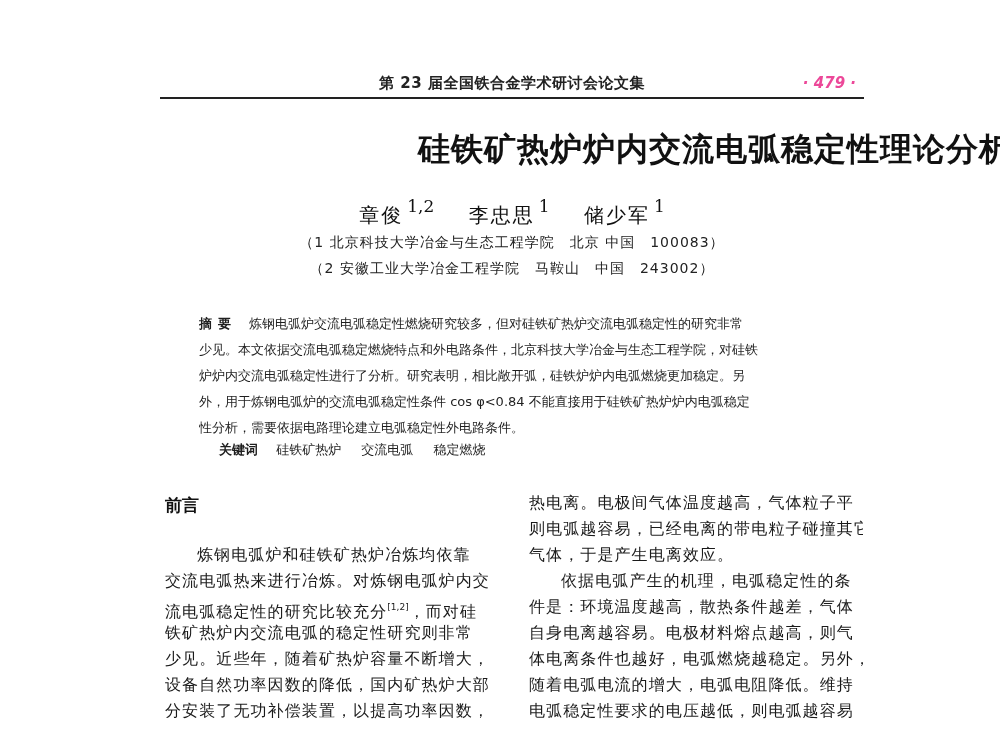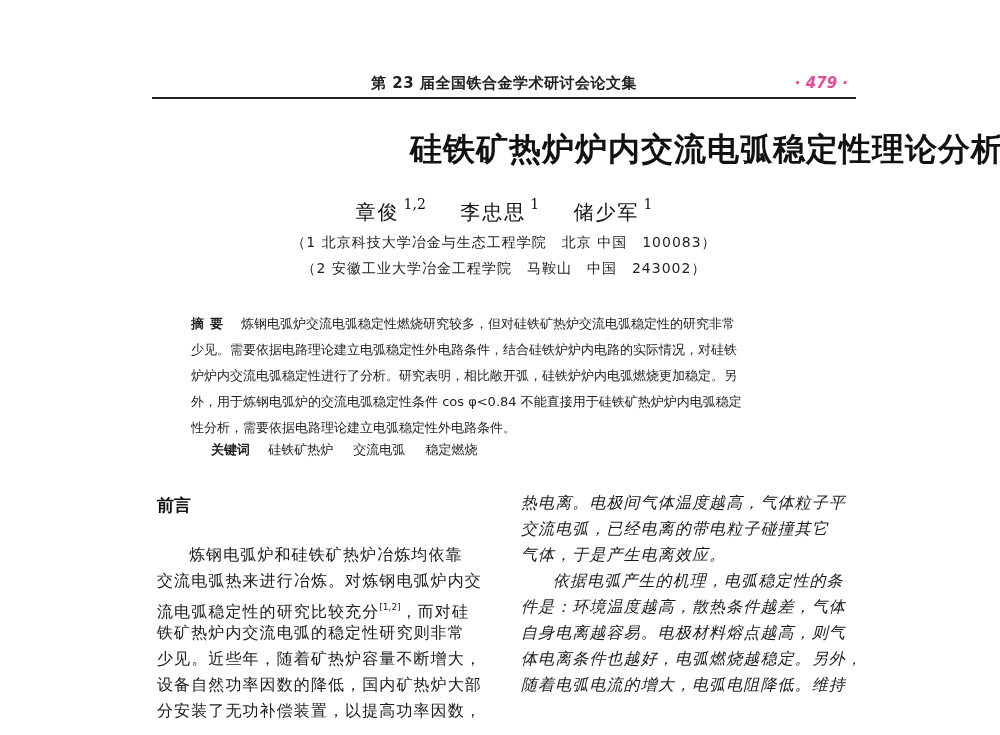--- a/index.html
+++ b/index.html
@@ -1,21 +1,21 @@
 <!DOCTYPE html>
 <html><head>
 <meta charset="utf-8">
 <style>
   html, body { margin: 0; padding: 0; }
   body {
     width: 1000px; height: 735px; overflow: hidden;
     background: #ffffff; position: relative;
     font-family: "DejaVu Sans", sans-serif; color: #1a1a1a;
   }
-  .page { position: absolute; left: 4px; top: 0; width: 864px; height: 735px; }
+  .page { position: absolute; left: 12px; top: 0; width: 864px; height: 735px; }
 
   .running-head {
     position: absolute; left: 148px; top: 74px; width: 704px; height: 22px;
   }
   .running-head .journal {
     position: absolute; left: 0; width: 704px; text-align: center;
     top: 0; font-size: 15px; font-weight: bold; letter-spacing: 0.5px; color: #222;
   }
   .running-head .pageno {
     position: absolute; right: 8px; top: 0; font-size: 15px; font-style: italic; font-weight: bold; color: #ec4899;
@@ -27,21 +27,21 @@
 
   .title {
     position: absolute; left: 0; width: 1000px; top: 128px; text-align: right;
     font-size: 32px; font-weight: bold; letter-spacing: 1px; color: #111;
   }
   .authors {
     position: absolute; left: 0; width: 1000px; top: 196px; text-align: center;
     font-family: "DejaVu Serif", serif; font-size: 20px; color: #111;
   }
   .authors .author { margin: 0 14px; letter-spacing: 2px; }
-  .authors sup { font-size: 14px; letter-spacing: 0; vertical-align: 10px; margin-left: 4px; }
+  .authors sup { font-size: 17px; letter-spacing: 0; vertical-align: 10px; margin-left: 4px; }
 
   .affil {
     position: absolute; left: 0; width: 1000px; text-align: center;
     font-size: 14px; color: #222; letter-spacing: 1px;
   }
   .affil1 { top: 234px; text-align: center; }
   .affil2 { top: 260px; }
 
   .abstract {
     position: absolute; left: 187px; top: 311px; width: 626px;
@@ -58,21 +58,21 @@
   .section-head {
     position: absolute; left: 153px; top: 494px;
     font-size: 17px; font-weight: bold; color: #111;
   }
 
   .col {
     position: absolute; font-size: 16px; line-height: 26px; color: #1a1a1a;
     letter-spacing: 1.1px; text-align: justify;
   }
   .col-left { left: 153px; top: 542px; width: 340px; }
-  .col-right { left: 517px; top: 490px; width: 334px; font-style: italic; }
+  .col-right { left: 517px; top: 490px; width: 334px; }
   .line { display: block; white-space: nowrap; height: 26px; overflow: hidden; }
   .indent { padding-left: 32px; }
   .col sup { font-size: 9px; vertical-align: 7px; letter-spacing: 0; }
   .cut { height: 10px; overflow: hidden; opacity: 0.6; }
 </style>
 </head>
 <body>
 
 <div class="page">
 
@@ -88,21 +88,21 @@
     <span class="author"><span>章俊</span><sup>1,2</sup></span>
     <span class="author"><span>李忠思</span><sup>1</sup></span>
     <span class="author"><span>储少军</span><sup>1</sup></span>
   </div>
 
   <div class="affil affil1">（1 北京科技大学冶金与生态工程学院　北京 中国　100083）</div>
   <div class="affil affil2">（2 安徽工业大学冶金工程学院　马鞍山　中国　243002）</div>
 
   <div class="abstract">
     <span class="line"><span class="label">摘要</span><span>炼钢电弧炉交流电弧稳定性燃烧研究较多，但对硅铁矿热炉交流电弧稳定性的研究非常</span></span>
-    <span class="line">少见。需要依据电路理论建立电弧稳定性外电路条件，结合硅铁炉炉内电路的实际情况，对硅铁</span>
+    <span class="line">少见。本文依据交流电弧稳定燃烧特点和外电路条件，北京科技大学冶金与生态工程学院，对硅铁</span>
     <span class="line">炉炉内交流电弧稳定性进行了分析。研究表明，相比敞开弧，硅铁炉炉内电弧燃烧更加稳定。另</span>
     <span class="line">外，用于炼钢电弧炉的交流电弧稳定性条件 cos φ&lt;0.84 不能直接用于硅铁矿热炉炉内电弧稳定</span>
     <span class="line">性分析，需要依据电路理论建立电弧稳定性外电路条件。</span>
   </div>
 
   <div class="keywords">
     <span class="label">关键词</span>
     <span class="kw">硅铁矿热炉</span>
     <span class="kw">交流电弧</span>
     <span class="kw">稳定燃烧</span>
@@ -116,23 +116,24 @@
     <span class="line"><span>流电弧稳定性的研究比较充分</span><sup>[1,2]</sup><span>，而对硅</span></span>
     <span class="line">铁矿热炉内交流电弧的稳定性研究则非常</span>
     <span class="line">少见。近些年，随着矿热炉容量不断增大，</span>
     <span class="line">设备自然功率因数的降低，国内矿热炉大部</span>
     <span class="line">分安装了无功补偿装置，以提高功率因数，</span>
     <span class="line cut"></span>
   </div>
 
   <div class="col col-right">
     <span class="line">热电离。电极间气体温度越高，气体粒子平</span>
-    <span class="line">交流电弧，已经电离的带电粒子碰撞其它</span>
+    <span class="line">则电弧越容易，已经电离的带电粒子碰撞其它</span>
     <span class="line">气体，于是产生电离效应。</span>
     <span class="line indent">依据电弧产生的机理，电弧稳定性的条</span>
     <span class="line">件是：环境温度越高，散热条件越差，气体</span>
     <span class="line">自身电离越容易。电极材料熔点越高，则气</span>
     <span class="line">体电离条件也越好，电弧燃烧越稳定。另外，</span>
     <span class="line">随着电弧电流的增大，电弧电阻降低。维持</span>
+    <span class="line">电弧稳定性要求的电压越低，则电弧越容易</span>
     <span class="line cut"></span>
   </div>
 
 </div>
 
 </body></html>

